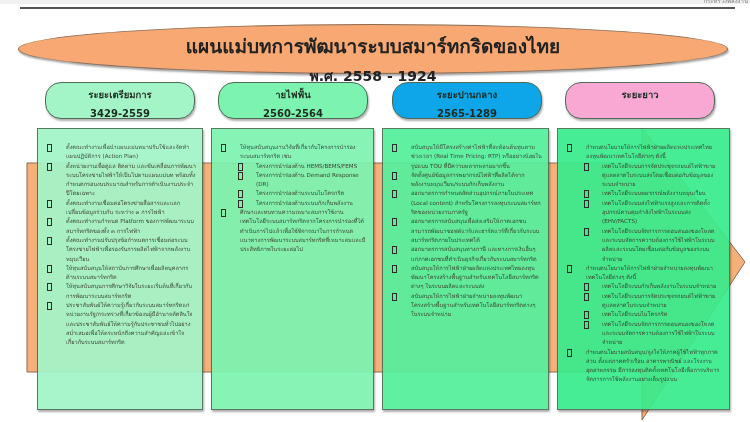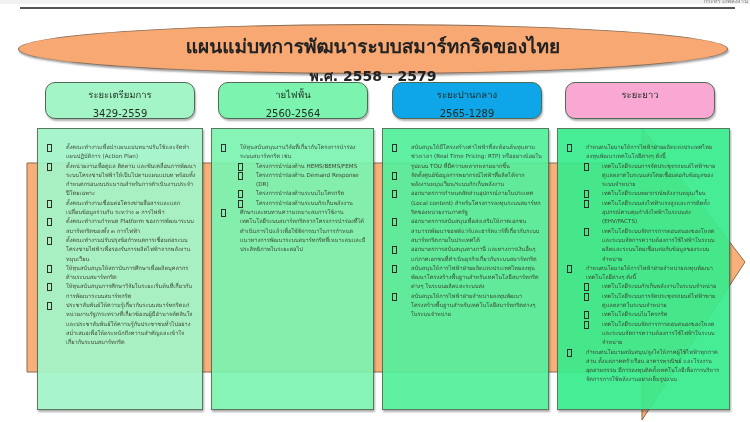--- a/index.html
+++ b/index.html
@@ -17,23 +17,23 @@
     background:#f7a873; border:1px solid #8a6a50;
     border-radius:50% / 50%;
     box-shadow:1px 2px 2px rgba(0,0,0,0.35);
     text-align:center; color:#222;
   }
   .title-banner .l1 { display:block; margin-top:6px; font-size:19px; font-weight:bold; }
   .title-banner .l2 { display:block; margin-top:4px; font-size:14px; font-weight:bold; }
 
   .phase-pill {
     position:absolute; top:82px; width:148px; height:35px;
-    border:1px solid #4f6b55; border-radius:10px;
+    border:1px solid #4f6b55; border-radius:16px;
     box-shadow:1px 2px 2px rgba(0,0,0,0.3);
-    text-align:center; color:#1d2b20; font-weight:normal; font-size:9.5px;
+    text-align:center; color:#1d2b20; font-weight:bold; font-size:9.5px;
   }
   .phase-pill .n { display:block; margin-top:4px; }
   .phase-pill .y { display:block; margin-top:6px; font-size:10px; }
 
   svg.arrow { position:absolute; left:0; top:0; }
 
   .col-box {
     position:absolute; top:128px; height:282px;
     border:1px solid #4e6e55;
     box-shadow:1px 2px 2px rgba(0,0,0,0.35);
@@ -55,21 +55,21 @@
 <div class="top-strip"></div>
 <div class="corner-text">กระทรวงพลังงาน</div>
 <div class="rule"></div>
 
 <svg class="arrow" width="750" height="422">
   <polygon points="27,163 642,163 642,128 745,262 642,420 642,372 27,372" fill="#f7b07a" stroke="#8a6a50" stroke-width="1"></polygon>
 </svg>
 
 <div class="title-banner">
   <span class="l1">แผนแม่บทการพัฒนาระบบสมาร์ทกริดของไทย</span>
-  <span class="l2">พ.ศ. 2558 - 2579</span>
+  <span class="l2">พ.ศ. 2558 - 1924</span>
 </div>
 
 <div class="phase-pill" style="left:45px; background:#a3f5c8;">
   <span class="n">ระยะเตรียมการ</span>
   <span class="y">3429-2559</span>
 </div>
 <div class="phase-pill" style="left:218px; background:#7cf4b0;">
   <span class="n">ายไฟฟั้น</span>
   <span class="y">2560-2564</span>
 </div>

